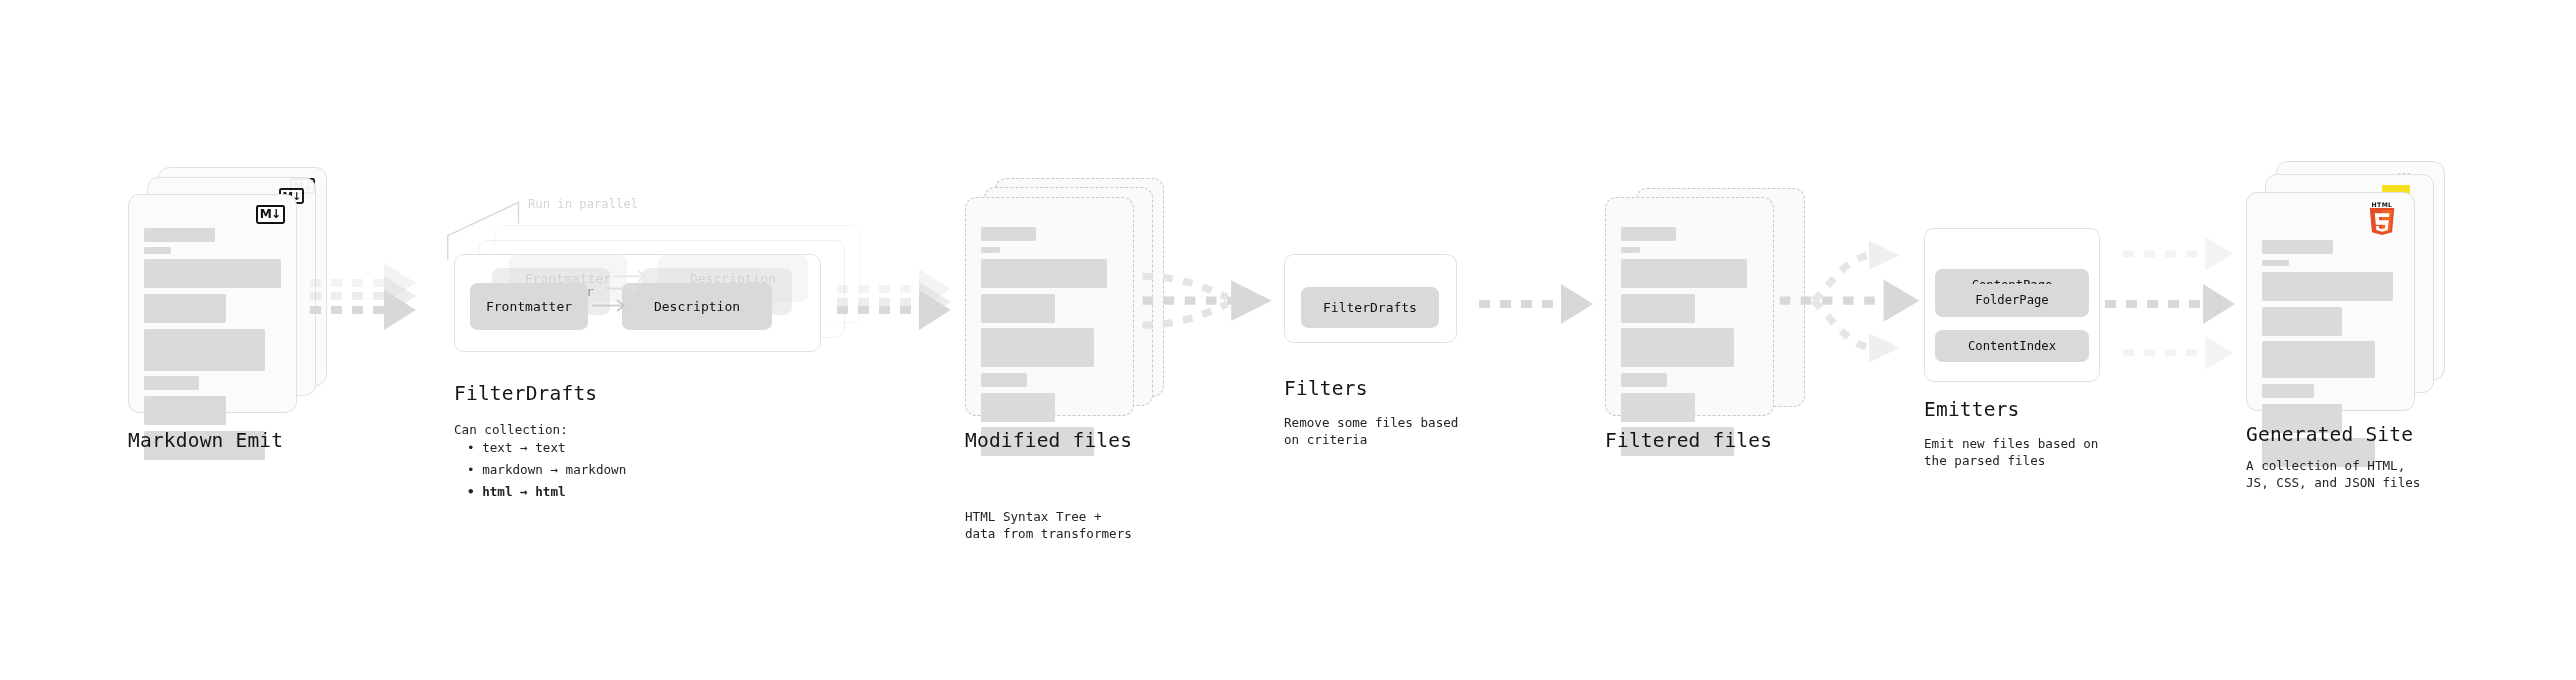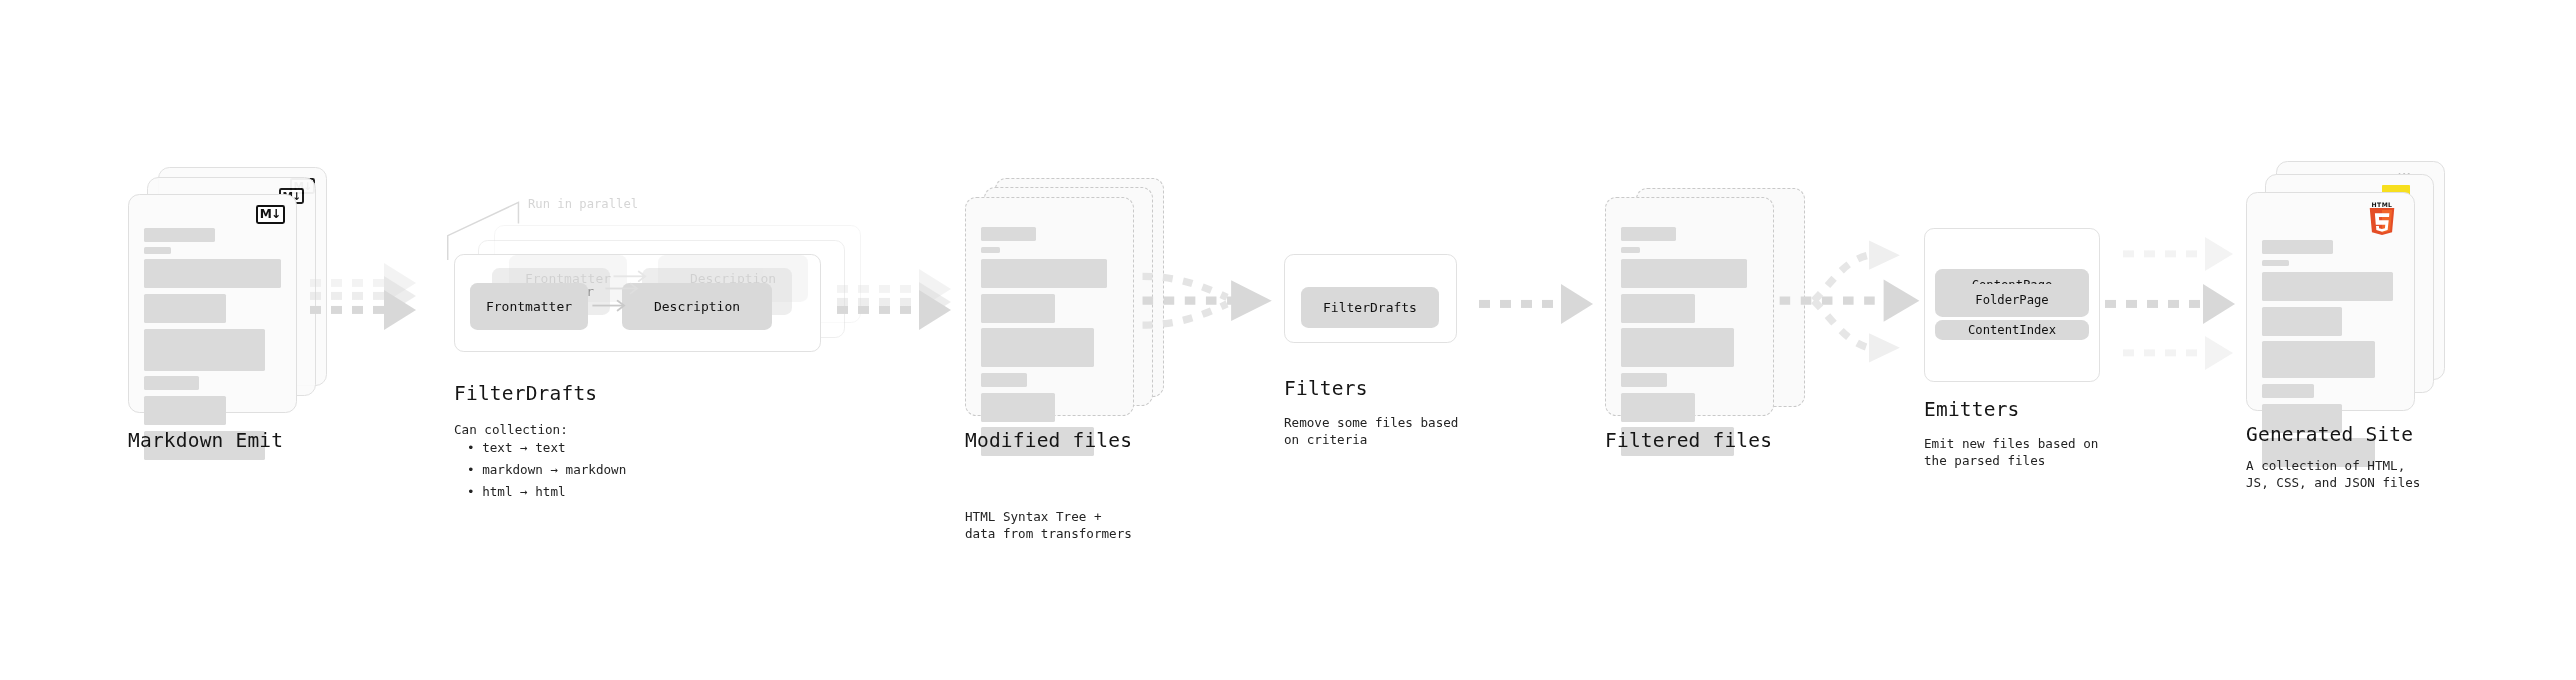--- a/index.html
+++ b/index.html
@@ -180,21 +180,21 @@
     <g stroke="#c9c9c9" stroke-width="2.2" fill="none">
       <path d="M 729 376 L 767 376"></path>
         <path d="M 760 370 L 768 376 L 760 382" stroke-linecap="round"></path>
     </g>
   </svg>
 
   <div class="stage-title" style="left:454px; top:382px;">FilterDrafts</div>
   <div class="stage-desc" style="left:454px; top:421px;">Can collection:</div>
   <div class="stage-desc" style="left:467px; top:439px;">• <span>text → text</span></div>
   <div class="stage-desc" style="left:467px; top:461px;">• <span>markdown → markdown</span></div>
-  <div class="stage-desc" style="left:467px; top:483px;">• <span>html → html</span></div>
+  <div class="stage-desc" style="left:467px; top:483px;font-weight:bold;">• <span>html → html</span></div>
 
   <div class="arrow dim2" style="left:837px; top:268px; width:114px; height:41px;">
     <div class="dash" style="width:85px"></div>
       <div class="head"></div>
   </div>
   <div class="arrow dim1" style="left:837px; top:281px; width:114px; height:41px;">
     <div class="dash" style="width:85px"></div>
       <div class="head"></div>
   </div>
   <div class="arrow" style="left:837px; top:289px; width:114px; height:41px;">
@@ -270,21 +270,21 @@
       <path d="M 2232 370 C 2256 394 2270 420 2300 428"></path>
     </g>
     <polygon points="2318,344 2362,370 2318,396" fill="#d8d8d8"></polygon>
     <polygon points="2300,296 2338,314 2300,332" fill="#efefef"></polygon>
     <polygon points="2300,410 2338,428 2300,446" fill="#efefef"></polygon>
   </svg>
 
   <div class="panel" style="left:1924px; top:228px; width:176px; height:154px;"></div>
   <div class="pill" style="left:1935px; top:237px; width:154px; height:32.5px; font-size:12.2px;margin-top:32px;">ContentPage</div>
   <div class="pill" style="left:1935px; top:284px; width:154px; height:32.5px; font-size:12.2px;">FolderPage</div>
-  <div class="pill" style="left:1935px; top:320px; width:154px; height:20px; font-size:12.2px;">ContentIndex</div>
+  <div class="pill" style="left:1935px; top:330px; width:154px; height:32px; font-size:12.2px;">ContentIndex</div>
   <div class="stage-title" style="left:1924px; top:398px;">Emitters</div>
   <div class="stage-desc" style="left:1924px; top:435px;">Emit new files based on
 the parsed files</div>
 
   <div class="arrow dim2" style="left:2123px; top:236px; width:110px; height:36px;">
     <div class="dash" style="width:81px; height:7.3px"></div>
     <div class="head" style="border-top-width:17px;border-bottom-width:17px;border-left-width:28px;"></div>
   </div>
   <div class="arrow" style="left:2105px; top:283px; width:130px; height:41px;">
     <div class="dash" style="width:99px"></div>

